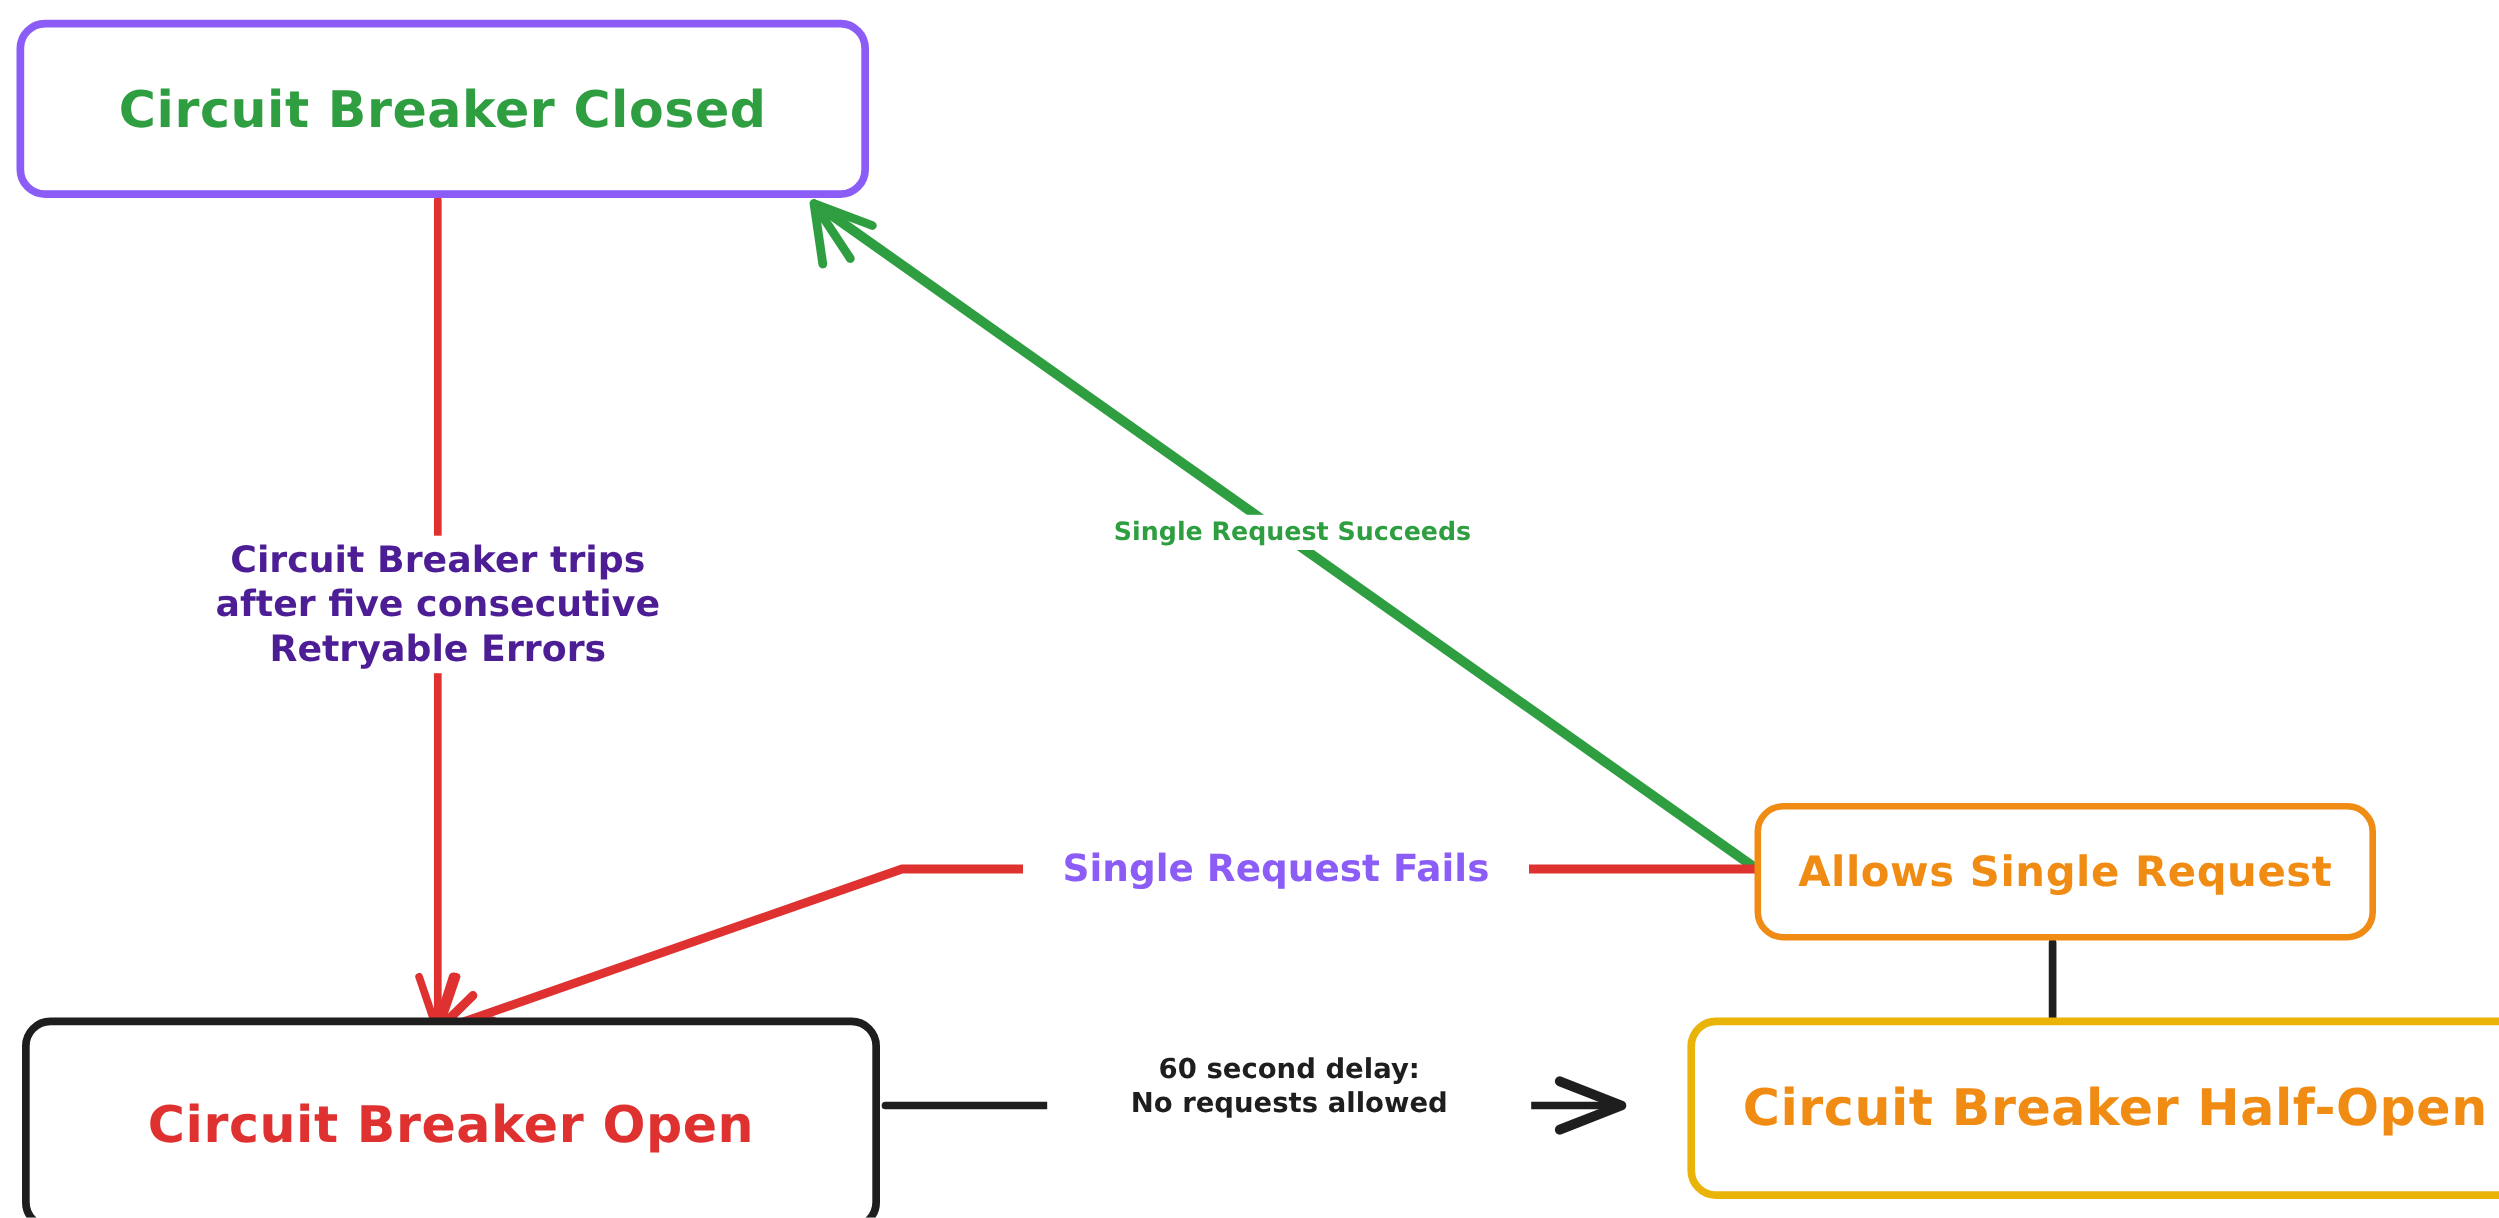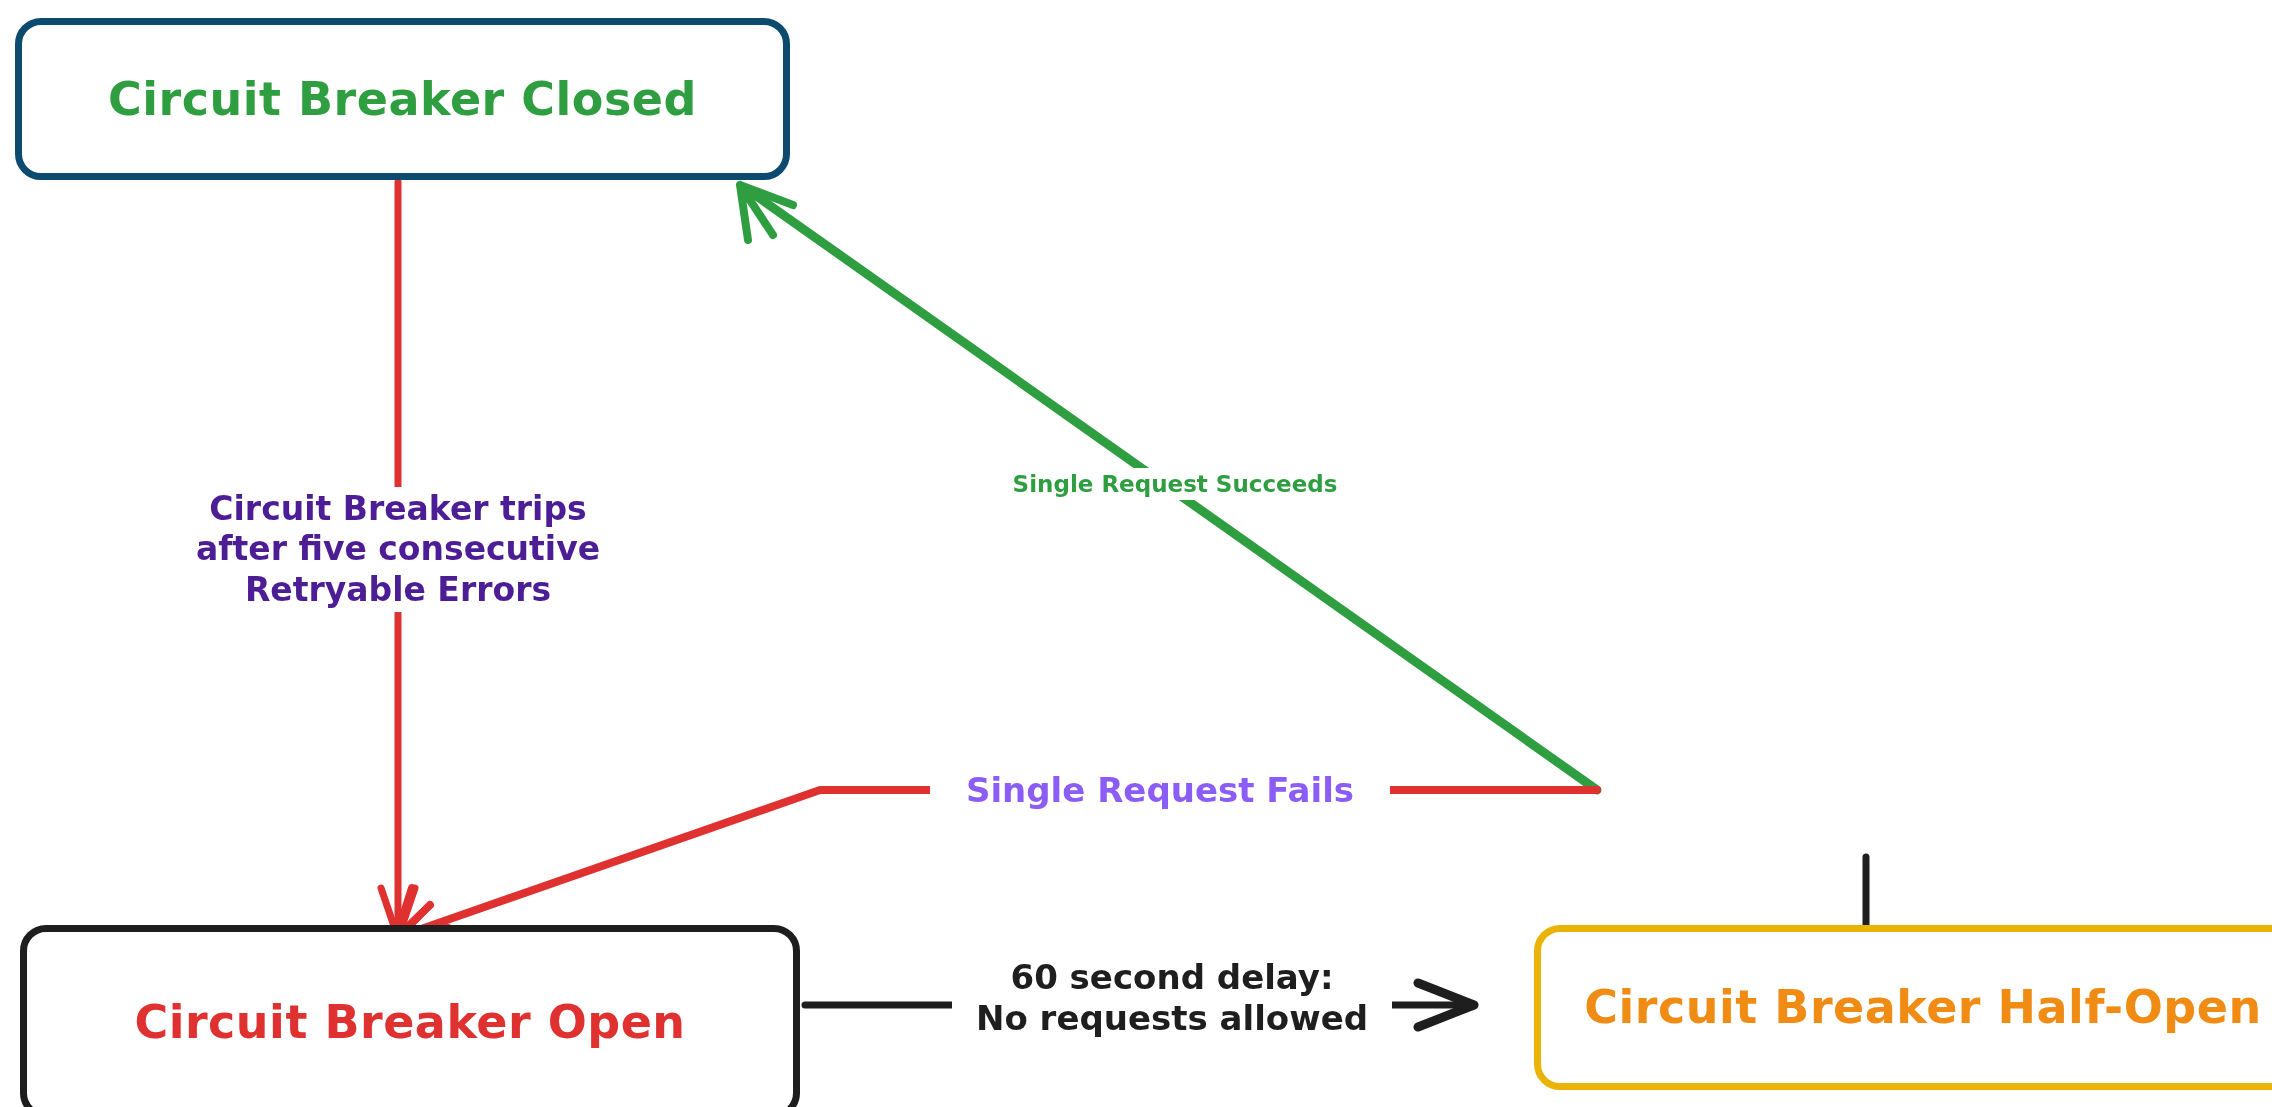--- a/index.html
+++ b/index.html
@@ -78,37 +78,40 @@
     <g>
       <path d="M 805 1005 L 1468 1005" fill="none" stroke="#1e1e1e" stroke-width="7" stroke-linecap="round"></path>
       <path d="M 1474 1005 L 1418 983 M 1474 1005 L 1418 1027" fill="none" stroke="#1e1e1e" stroke-width="9" stroke-linecap="round" stroke-linejoin="round"></path>
     </g>
 
     <g>
       <path d="M 1866 857 L 1866 925" fill="none" stroke="#1e1e1e" stroke-width="7" stroke-linecap="round"></path>
     </g>
   </svg>
 
-  <div class="node-box" style="left:15px; top:18px; width:775px; height:162px; border:7px solid #0c4a6e;">
+  <div class="node-box" style="left:15px; top:18px; width:775px; height:162px; border:7px solid #8b5cf6;">
     <span class="node-label" style="color:#2f9e41; font-size:46px;">Circuit Breaker Closed</span>
   </div>
 
   <div class="node-box" style="left:20px; top:925px; width:780px; height:194px; border:7px solid #1e1e1e;">
     <span class="node-label" style="color:#e03131; font-size:46px;">Circuit Breaker Open</span>
   </div>
 
   <div class="node-box" style="left:1534px; top:925px; width:778px; height:165px; border:7px solid #eab308;">
     <span class="node-label" style="color:#f08c14; font-size:46px;">Circuit Breaker Half-Open</span>
   </div>
 
+  <div class="node-box" style="left:1595px; top:730px; width:565px; height:125px; border:6px solid #f08c14;">
+    <span class="node-label" style="color:#f08c14; font-size:38px;">Allows Single Request</span>
+  </div>
 
   <div class="edge-label" style="left:178px; top:487px; width:440px; color:#4c1d95; font-size:33px;">Circuit Breaker trips
 after five consecutive
 Retryable Errors</div>
 
   <div class="edge-label" style="left:905px; top:468px; width:540px; color:#2f9e41; font-size:23px;">Single Request Succeeds</div>
 
   <div class="edge-label" style="left:930px; top:768px; width:460px; color:#8b5cf6; font-size:34px;">Single Request Fails</div>
 
-  <div class="edge-label" style="left:952px; top:955px; width:440px; color:#1e1e1e; font-size:34px;">60 second delay:
+  <div class="edge-label" style="left:952px; top:955px; width:440px; color:#1e1e1e; font-size:25px;">60 second delay:
 No requests allowed</div>
 
 </div>
 
 </body></html>

